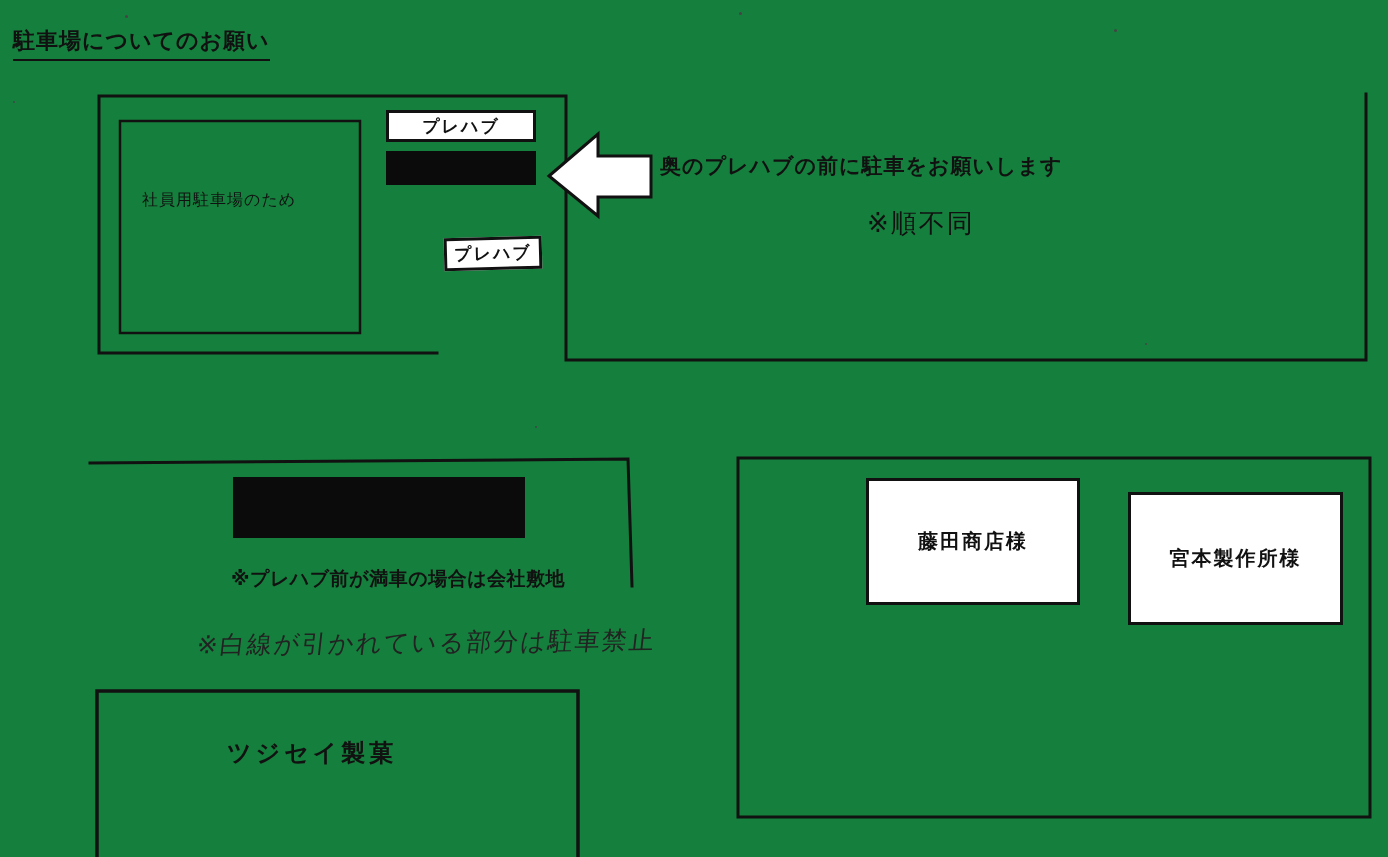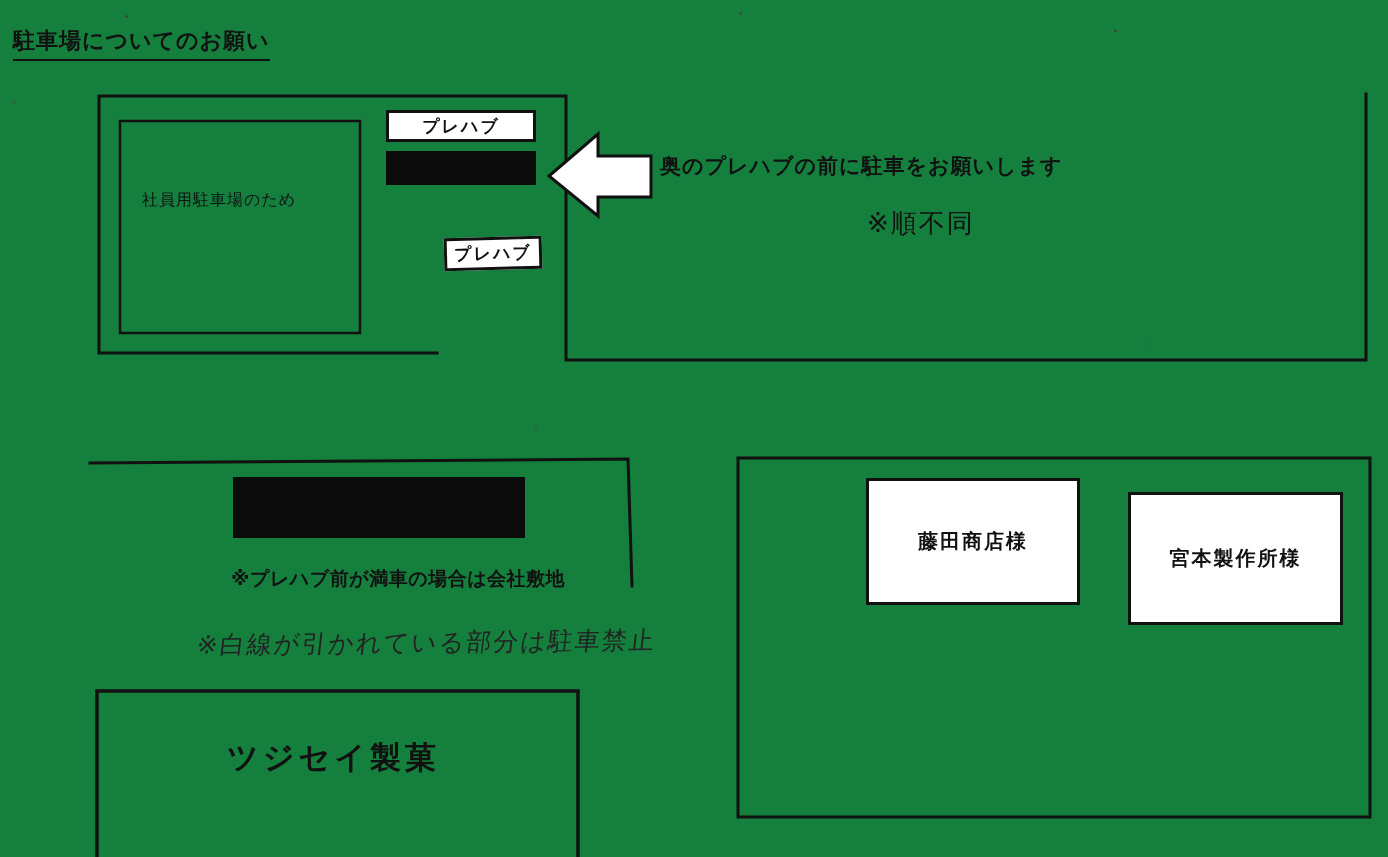--- a/index.html
+++ b/index.html
@@ -27,21 +27,21 @@
   .redacted{background:#0b0b0b;}
   .redact-1{left:386px;top:151px;width:150px;height:34px;}
   .redact-2{left:233px;top:477px;width:292px;height:61px;}
   .instruction{left:660px;top:152px;font-size:21px;font-weight:bold;letter-spacing:1px;font-family:Liberation Mono, monospace;}
   .order-note{left:867px;top:206px;font-size:26px;font-weight:normal;letter-spacing:2px;}
   .overflow-note{left:231px;top:554px;font-size:19px;font-weight:bold;line-height:34px;letter-spacing:0.5px;margin-top:8px;}
   .handwritten{
     left:197px;top:626px;font-size:25px;letter-spacing:2px;color:#222;
     transform:rotate(-0.6deg) skewX(-7deg);
   }
-  .factory-name{left:227px;top:737px;font-size:31px;font-weight:bold;letter-spacing:4px;}
+  .factory-name{left:227px;top:737px;font-size:24px;font-weight:bold;letter-spacing:4px;}
   .tenant-box{
     border:3px solid #111;background:#fff;display:flex;align-items:center;justify-content:center;
     font-size:20px;font-weight:bold;letter-spacing:2px;
   }
   .tenant-1{left:866px;top:478px;width:208px;height:121px;}
   .tenant-2{left:1128px;top:474px;width:209px;height:127px;margin-top:18px;}
   .speck{position:absolute;background:#444;border-radius:50%;}
 </style>
 </head>
 <body>

